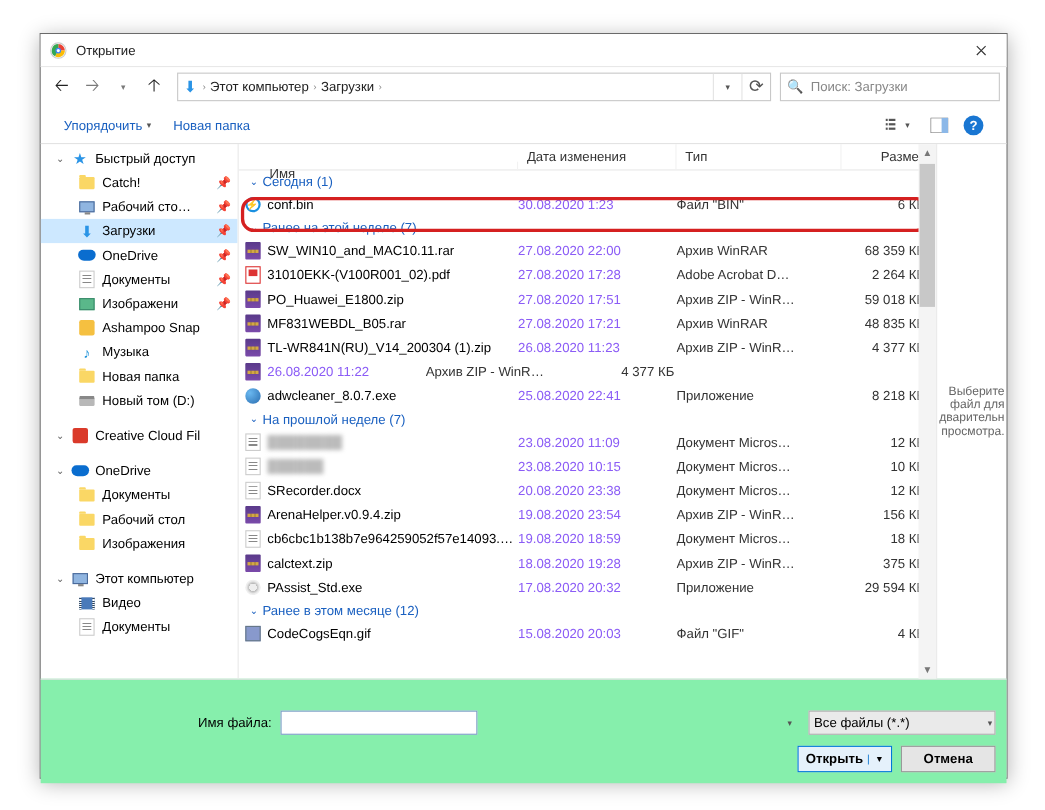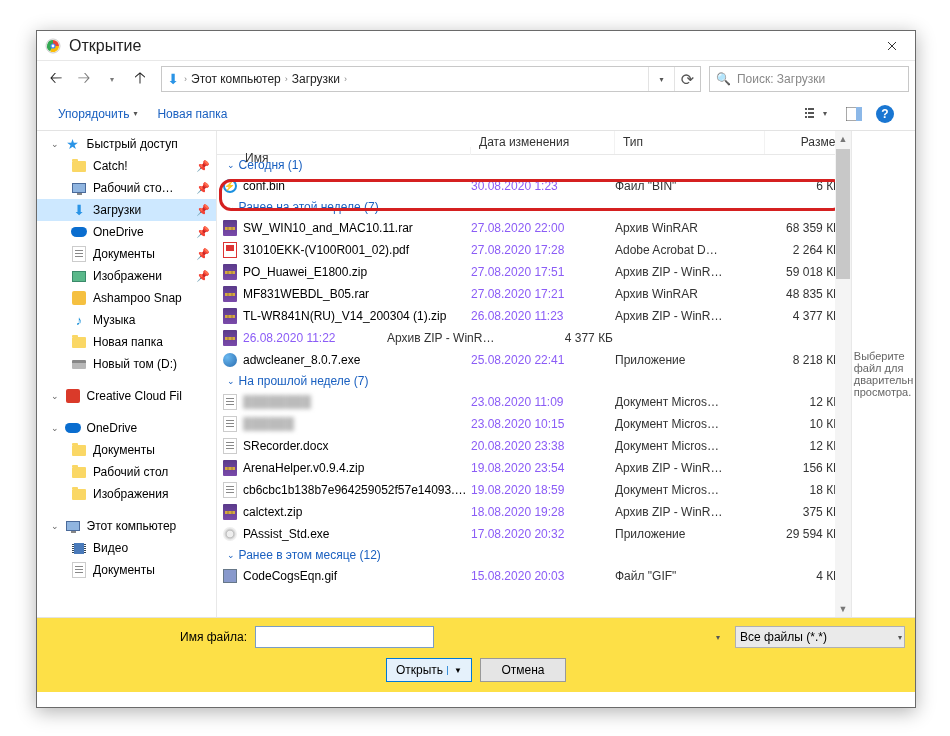--- a/index.html
+++ b/index.html
@@ -1,21 +1,21 @@
 <!DOCTYPE html>
 <html><head>
 <meta charset="utf-8">
 <style>
 * { margin: 0; padding: 0; box-sizing: border-box; font-family: "Segoe UI", Tahoma, sans-serif; }
 body { background: #fff; width: 950px; height: 736px; overflow: hidden; }
 .dialog { position: absolute; left: 36px; top: 30px; width: 880px; height: 678px; border: 1px solid #6a6a6a; background: #fff; box-shadow: 0 4px 18px rgba(0,0,0,.3); }
 .titlebar { height: 30px; background: #fff; display: flex; align-items: center; padding: 0 8px; border-bottom: 1px solid #e8e8e8; }
 .titlebar img, .titlebar .tb-icon { width: 16px; height: 16px; margin-right: 8px; }
 .tb-icon svg { width:16px;height:16px; }
-.titlebar .title { font-size: 16px; color: #222; flex: 1; }
+.titlebar .title { font-size: 12px; color: #222; flex: 1; }
 .titlebar .close { width: 46px; height: 30px; display:flex;align-items:center;justify-content:center; margin-right:-8px; }
 .titlebar .close svg { width:10px;height:10px; }
 .toolbar { height: 36px; display:flex; align-items:center; padding: 4px 6px; gap: 2px; }
 .nav-btn { width: 26px; height: 26px; display:flex; align-items:center; justify-content:center; color:#7a7a7a; }
 .nav-btn.enabled { color:#222; }
 .breadcrumb { flex:1; height: 26px; border:1px solid #c8c8c8; display:flex; align-items:center; margin: 0 6px; }
 .breadcrumb .bc-icon { width: 22px; display:flex;align-items:center;justify-content:center; }
 .breadcrumb .bc-part { font-size: 12px; padding: 0 4px; color:#222; display:flex;align-items:center; gap:4px; white-space:nowrap; }
 .breadcrumb .bc-chev { color:#888; font-size:9px; }
 .breadcrumb .bc-end { margin-left:auto; display:flex;}
@@ -45,34 +45,34 @@
 .col-size { width: 86px; text-align:right; }
 .group-hdr { font-size:12px; color:#1a60c0; padding: 3px 0 3px 10px; display:flex;align-items:center; gap:4px; }
 .group-hdr .chev { font-size:9px; }
 .row { height: 22px; display:flex; align-items:center; font-size:12px; }
 .row .ico { width: 26px; display:flex;justify-content:center; }
 .row .nm { width: 228px; white-space:nowrap; overflow:hidden; text-overflow:ellipsis; }
 .row .dt { width: 144px; color:#8b5cf6; }
 .row .tp { width: 150px; color:#333; white-space:nowrap; overflow:hidden; text-overflow:ellipsis; }
 .row .sz { width: 76px; text-align:right; color:#333; }
 .highlight-box { position:absolute; left: 2px; top: 48px; width: 626px; height: 32px; border: 3px solid #d52020; border-radius: 12px; pointer-events:none; }
-.preview-pane { width: 64px; border-left:1px solid #e8e8e8; display:flex; align-items:center; justify-content:center; text-align:left; font-size:11px; color:#666; padding: 4px; }
+.preview-pane { width: 64px; border-left:1px solid #e8e8e8; display:flex; align-items:center; justify-content:center; text-align:right; font-size:11px; color:#666; padding: 4px; }
 .scrollbar { position:absolute; right: 64px; top:0; bottom:0; width: 16px; background:#f4f4f4; }
 .scrollbar .thumb { position:absolute; top: 18px; width: 14px; left:1px; height: 130px; background:#c8c8c8; }
 .scrollbar .arr { position:absolute; left:0;right:0;height:16px; display:flex;align-items:center;justify-content:center; color:#777; font-size:9px; }
 .scrollbar .arr.up { top:0; } .scrollbar .arr.dn { bottom:0; }
-.bottom { border-top:1px solid #e3e3e3; padding: 8px 10px 10px; background:#fde047; }
+.bottom { border-top:1px solid #e3e3e3; padding: 28px 10px 10px; background:#86efac; }
 .filename-row { display:flex; align-items:center; gap:8px; margin-bottom: 10px; }
 .filename-row .lbl { width: 200px; text-align:right; font-size:12px; }
 .filename-input { flex:1; height: 22px; border:1px solid #7a9dc5; font-size:12px; padding:0 18px 0 4px; background:#fff; position:relative; }
 .filename-wrap { flex:1; position:relative; }
 .filename-dd { position:absolute; right:1px; top:1px; bottom:1px; width:16px; display:flex;align-items:center;justify-content:center; font-size:8px; color:#555; }
 .filter { width: 170px; height: 22px; border:1px solid #b0b0b0; font-size:12px; padding:0 4px; display:flex;align-items:center; background:#eaeaea; position:relative; }
 .filter .dd { position:absolute; right:2px; font-size:8px; color:#555; }
-.buttons-row { display:flex; justify-content:center; gap: 8px; }
+.buttons-row { display:flex; justify-content:flex-end; gap: 8px; font-weight: bold; }
 .btn { min-width: 86px; height: 24px; border:1px solid #999; background:#e5e5e5; font-size:12px; display:flex;align-items:center;justify-content:center; gap:4px; }
 .btn.primary { border:1px solid #0078d7; background:#e5f1fb; }
 .blurred { filter: blur(2px); color:#bbb !important; }
 .ico-folder { width:14px;height:11px; background:#fad765; border-radius:1px; position:relative; }
 .ico-folder::before { content:''; position:absolute; top:-2px; left:0; width:6px; height:2px; background:#fad765; border-radius:1px 1px 0 0;}
 .ico-rar { width:14px;height:16px; background:linear-gradient(#5a3a8a,#7a4aaa); border-radius:1px; display:flex;align-items:center;justify-content:center; }
 .ico-rar::after { content:''; width:10px;height:3px; background:repeating-linear-gradient(90deg,#d4a845 0 2px,#b8923a 2px 4px); }
 .ico-pdf { width:14px;height:16px; background:#fff; border:1px solid #d33; position:relative; }
 .ico-pdf::after{content:'';position:absolute;left:2px;top:2px;right:2px;height:6px;background:#d33;}
 .ico-doc { width:14px;height:16px; background:#fff; border:1px solid #ccc; position:relative; }

